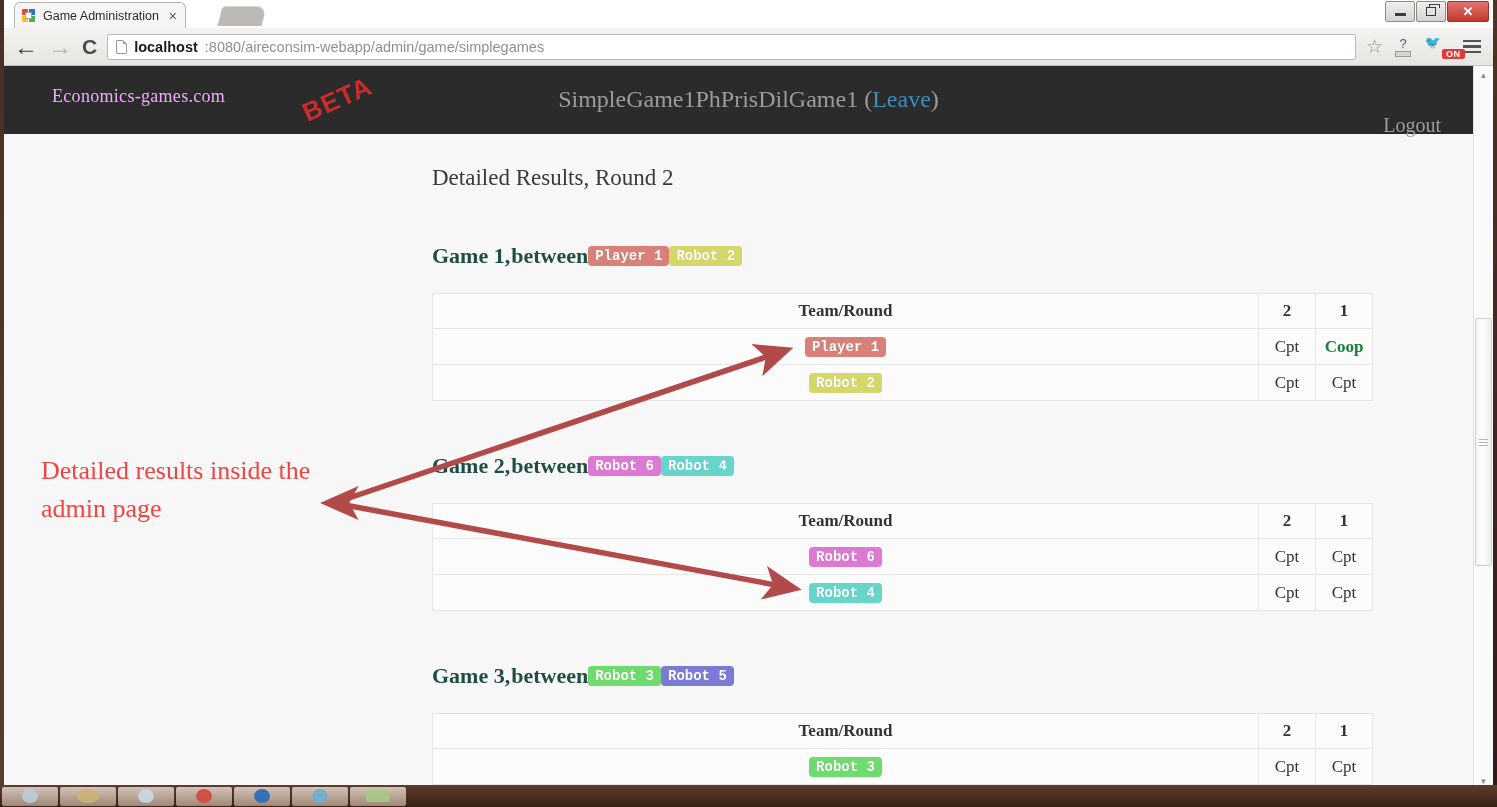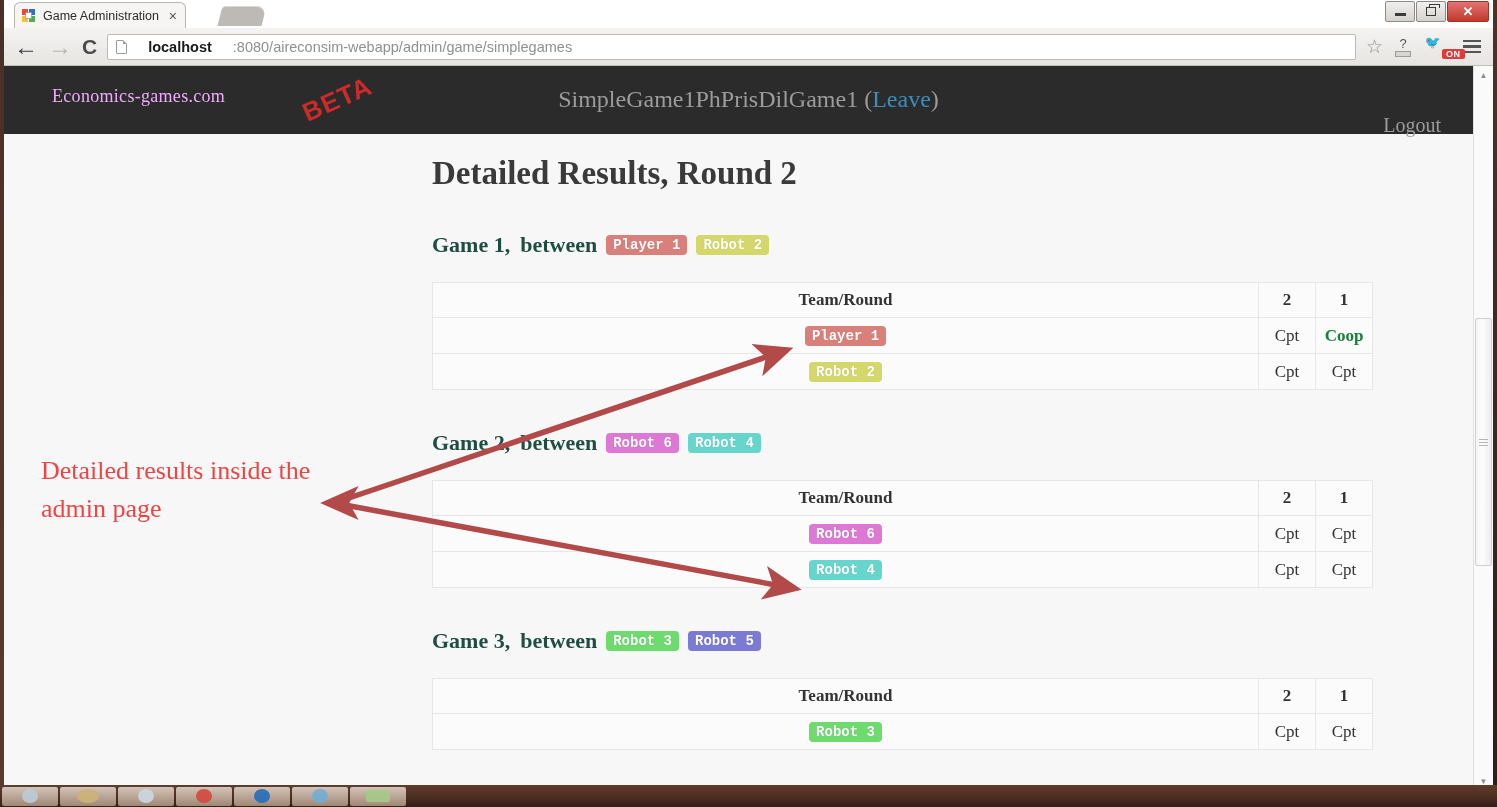--- a/index.html
+++ b/index.html
@@ -91,21 +91,21 @@
     border-bottom:1px solid #c3c0bc;
     display:flex; align-items:center; padding:0 10px; gap:10px;
   }
   .navbtn { font-size:22px; color:#7b7b7b; line-height:1; cursor:pointer; user-select:none;}
   #nav-back { color:#3a3a3a; font-size:24px;}
   #nav-fwd  { color:#b5b5b5; font-size:24px;}
   #nav-reload { color:#4a4a4a; font-size:21px; font-weight:bold; }
   #omnibox {
     flex:1; height:26px; background:#fff;
     border:1px solid #bdbab6; border-radius:2px;
-    display:flex; align-items:center; padding:0 8px; gap:21px;
+    display:flex; align-items:center; padding:0 8px; gap:7px;
     font-size:14.5px;
   }
   #page-icon { width:11px; height:14px; border:1px solid #9a9a9a; border-radius:1px;
       position:relative; background:#fff; flex:0 0 11px;}
   #page-icon:after{content:"";position:absolute;right:-1px;top:-1px;border-width:0 4px 4px 0;
       border-style:solid;border-color:#fff #fff #9a9a9a #9a9a9a;}
   #url-host { color:#1a1a1a; font-weight:bold; }
   #url-rest { color:#909090; }
   .tbicon { cursor:pointer; display:flex; align-items:center; justify-content:center; }
   #star-icon { font-size:19px; color:#8d8d8d; }
@@ -147,26 +147,26 @@
   #gametitle a { color:#3c8dbc; text-decoration:none; }
   #logout {
     position:absolute; right:52px; top:24px;
     font-family:"Liberation Serif", serif; font-size:20px; color:#9c9c9c;
     text-decoration:none;
     margin-top:24px;
   }
 
   #content { position:relative; padding-left:428px; }
   #page-title {
-    font-family:"Liberation Serif", serif; font-weight:bold;
-    font-size:33px; color:#3a3a3a; margin-top:21px;
+    font-family:"Liberation Serif", serif; font-weight:normal;
+    font-size:23px; color:#3a3a3a; margin-top:31px;
   }
   .game-head {
     font-family:"Liberation Serif", serif; font-weight:bold; font-size:22px;
-    color:#1f4d42; margin-top:40px; display:flex; align-items:center; gap:9px;
+    color:#1f4d42; margin-top:52px; display:flex; align-items:center; 
   }
   .game-head .ghtext { margin-right:1px; }
   .badge {
     display:inline-block; color:#fff; font-weight:bold;
     font-family:Liberation Mono, monospace; font-size:14px;
     padding:3px 7px 3px 7px; border-radius:4px; line-height:1;
     text-shadow:0 0 1px rgba(0,0,0,.18);
   }
   table.results {
     border-collapse:collapse; margin-top:24px; width:941px;

